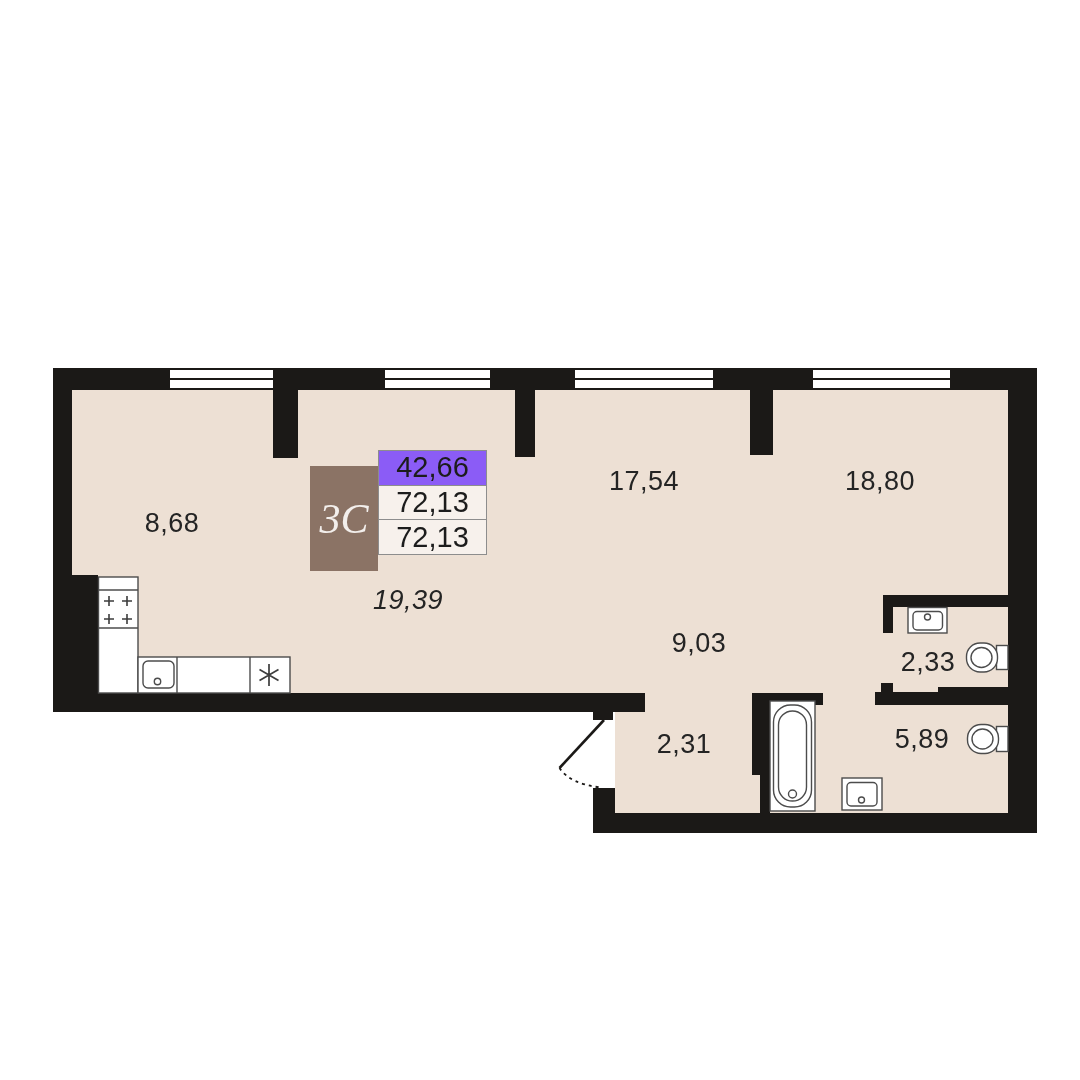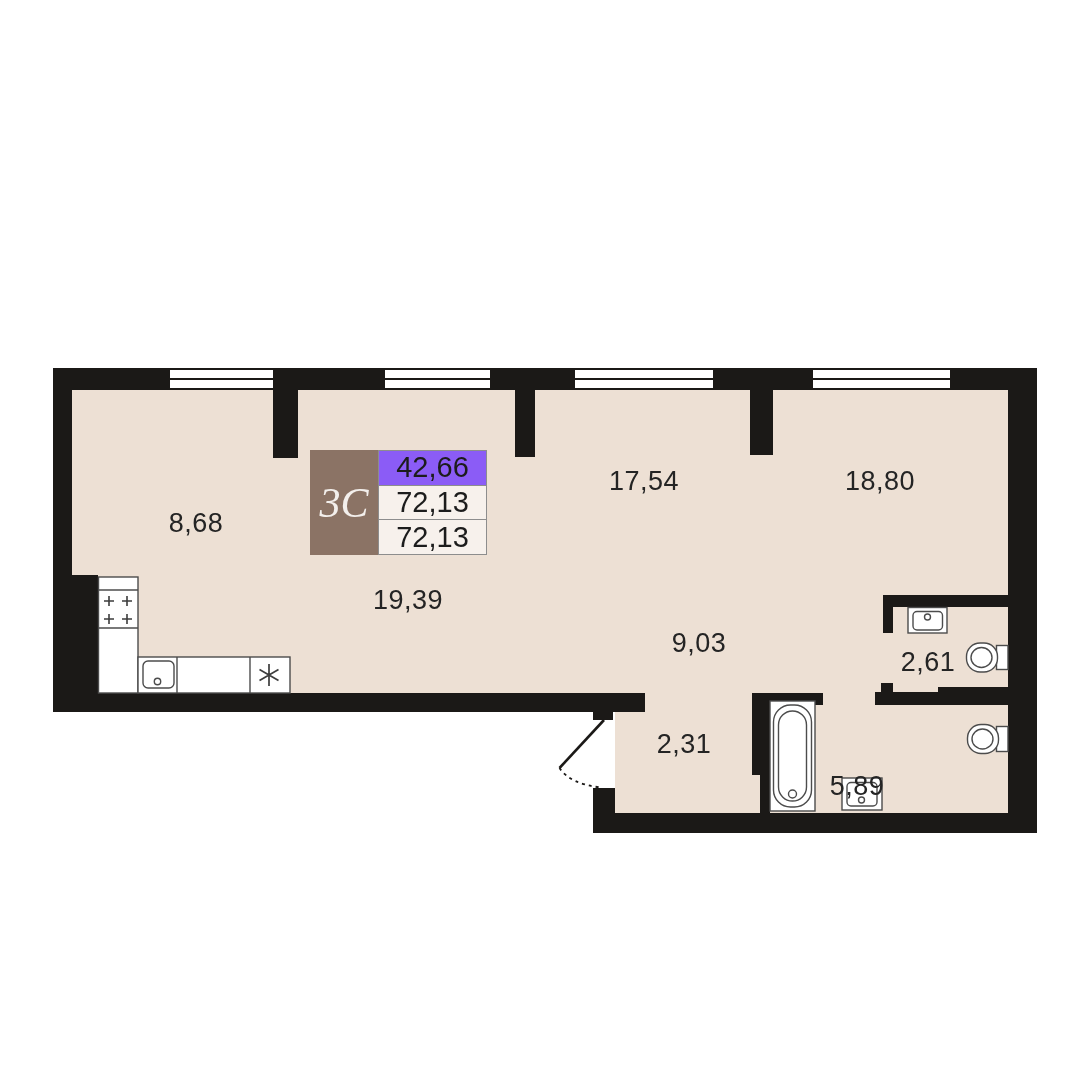--- a/index.html
+++ b/index.html
@@ -9,21 +9,21 @@
   .wall{position:absolute;background:#1B1917;z-index:2;}
   .window{position:absolute;background:#ffffff;border-top:2px solid #1B1917;
           border-bottom:2px solid #1B1917;box-sizing:border-box;z-index:2;}
   .window-line{position:absolute;left:0;right:0;top:8px;height:2px;background:#1B1917;}
   .fixtures{position:absolute;left:0;top:0;z-index:3;}
   .room-label{position:absolute;transform:translate(-50%,-50%);font-size:27px;
           color:#242424;letter-spacing:0.5px;z-index:4;white-space:nowrap;}
   .info-box{position:absolute;left:310px;top:450px;width:177px;height:105px;display:flex;z-index:4;}
   .info-type{width:68px;height:105px;background:#8B7365;display:flex;align-items:center;
           justify-content:center;font-family:"Liberation Serif",serif;font-style:italic;
-          font-size:42px;color:#f3efec;}
+          font-size:42px;color:#f3efec;margin-top:16px;}
   .info-table{width:109px;height:105px;display:flex;flex-direction:column;
           border:1.5px solid #8d8d8d;box-sizing:border-box;}
   .info-row{flex:1;display:flex;align-items:center;justify-content:center;font-size:29px;
           color:#1c1c1c;border-bottom:1.5px solid #8d8d8d;box-sizing:border-box;
           background:rgba(255,255,255,0.55);}
   .info-row:first-child{background:#8b5cf6;}
   .info-row:last-child{border-bottom:none;}
   .watermark{position:absolute;left:270px;top:468px;width:548px;height:124px;z-index:5;
           display:flex;align-items:center;justify-content:center;font-weight:700;
           font-size:102px;color:rgba(143,131,122,0.60);letter-spacing:0px;
@@ -139,28 +139,28 @@
       <ellipse cx="981.5" cy="657.5" rx="10.5" ry="10"></ellipse>
     </g>
 
     <g fill="#ffffff">
       <rect x="908" y="607.5" width="39" height="25.5"></rect>
       <rect x="913" y="611.5" width="29.5" height="18.5" rx="4"></rect>
       <circle cx="927.5" cy="617" r="3"></circle>
     </g>
   </svg>
 
-  <span class="room-label" style="left:172px;top:523px;margin-left:24px;">8,68</span>
-  <span class="room-label" style="left:408px;top:600px;">19,39</span>
+  <span class="room-label" style="left:172px;top:523px;">8,68</span>
+  <span class="room-label" style="left:408px;top:600px;font-style:italic;">19,39</span>
   <span class="room-label" style="left:644px;top:481px;">17,54</span>
   <span class="room-label" style="left:880px;top:481px;">18,80</span>
   <span class="room-label" style="left:688px;top:643px;margin-left:11px;">9,03</span>
-  <span class="room-label" style="left:928px;top:662px;">2,61</span>
+  <span class="room-label" style="left:928px;top:662px;">2,33</span>
   <span class="room-label" style="left:684px;top:744px;">2,31</span>
-  <span class="room-label" style="left:857px;top:739px;margin-top:47px;">5,89</span>
+  <span class="room-label" style="left:922px;top:739px;">5,89</span>
 
   <div class="info-box">
     <div class="info-type">3С</div>
     <div class="info-table">
       <div class="info-row">42,66</div>
       <div class="info-row">72,13</div>
       <div class="info-row">72,13</div>
     </div>
   </div>
 

